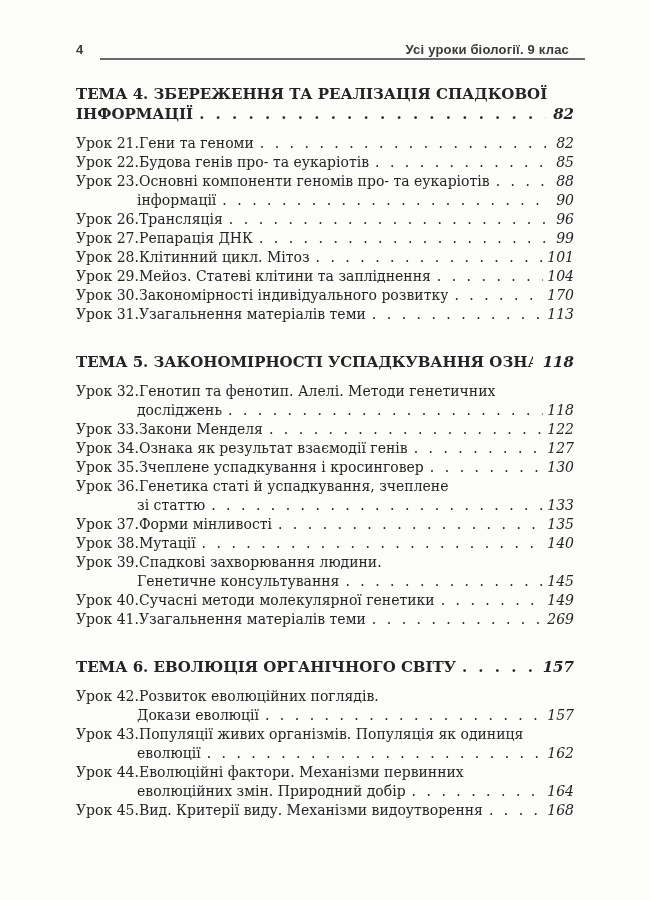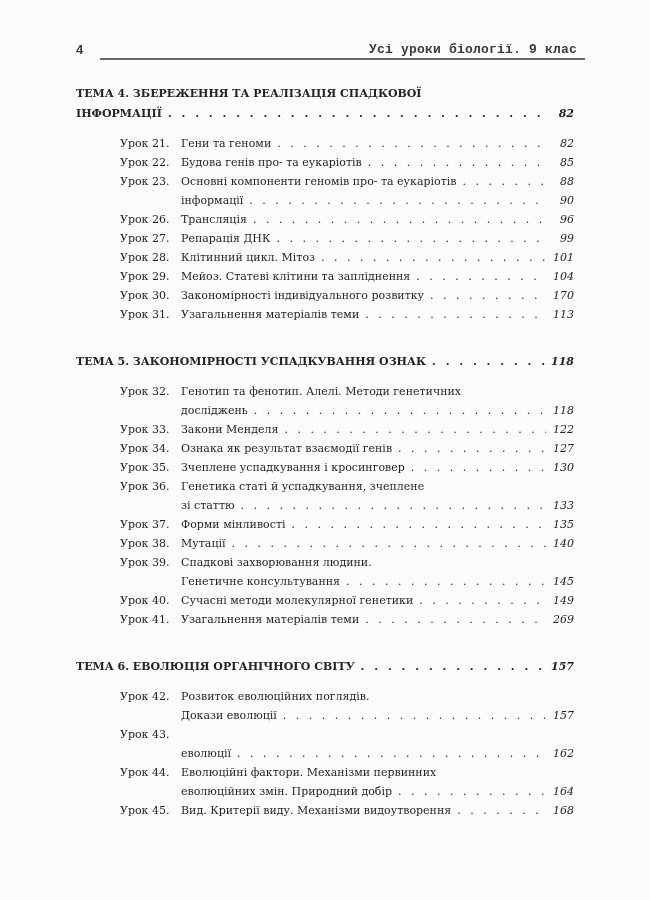--- a/index.html
+++ b/index.html
@@ -12,36 +12,36 @@
   .page {
     position: relative; width: 650px; height: 900px; overflow: hidden;
   }
   
   .header {
     position: absolute; left: 76px; top: 42px; width: 509px; height: 18px;
     font-family: "Liberation Sans", sans-serif;
     font-size: 13px; font-weight: bold; color: var(--header-ink, #3a3a3a);
   }
   .header .pgnum { position: absolute; left: 0; top: 0; }
-  .header .running { position: absolute; right: 8px; top: 0; letter-spacing: 0.2px; font-family: Liberation Mono, monospace; }
+  .header .running { position: absolute; right: 16px; top: 0; letter-spacing: 0.2px; }
   .header .rule {
     position: absolute; left: 24px; right: 0; top: 16px; height: 2px;
     background: var(--rule, #6a6a6a);
   }
   
   .toc { position: absolute; left: 76px; top: 84px; width: 498px; }
   .toc-section { margin-top: 28px; }
   .toc-section:first-child { margin-top: 0; }
   .heading { margin-bottom: 10px; }
   .row {
     display: flex; align-items: baseline;
     line-height: 19px; white-space: nowrap; overflow: hidden;
   }
-  .heading .row { font-size: 11px; font-weight: bold; line-height: 20px; }
-  .entry .row { font-size: 11px; margin-left: 44px; }
+  .heading .row { font-size: 15px; font-weight: bold; line-height: 20px; }
+  .entry .row { font-size: 14px; }
   .entry .row.cont { padding-left: 61px; }
   .label { flex: 0 0 61px; }
   .txt { flex: 0 1 auto; min-width: 0; overflow: hidden; }
   .leader {
     flex: 1 1 0; min-width: 0; overflow: hidden;
     margin: 0 4px 0 6px; letter-spacing: 3px;
   }
   .leader::after {
     content: ". . . . . . . . . . . . . . . . . . . . . . . . . . . . . . . . . . . . . . . . . . . . .";
   }
@@ -261,20 +261,21 @@
           </div>
           <div class="row cont">
             <span class="txt">Докази еволюції</span>
             <span class="leader"></span>
             <span class="pg">157</span>
           </div>
         </div>
         <div class="entry">
           <div class="row">
             <span class="label">Урок 43.</span>
+            <span class="txt">Популяції живих організмів. Популяція як одиниця</span>
           </div>
           <div class="row cont">
             <span class="txt">еволюції</span>
             <span class="leader"></span>
             <span class="pg">162</span>
           </div>
         </div>
         <div class="entry">
           <div class="row">
             <span class="label">Урок 44.</span>

